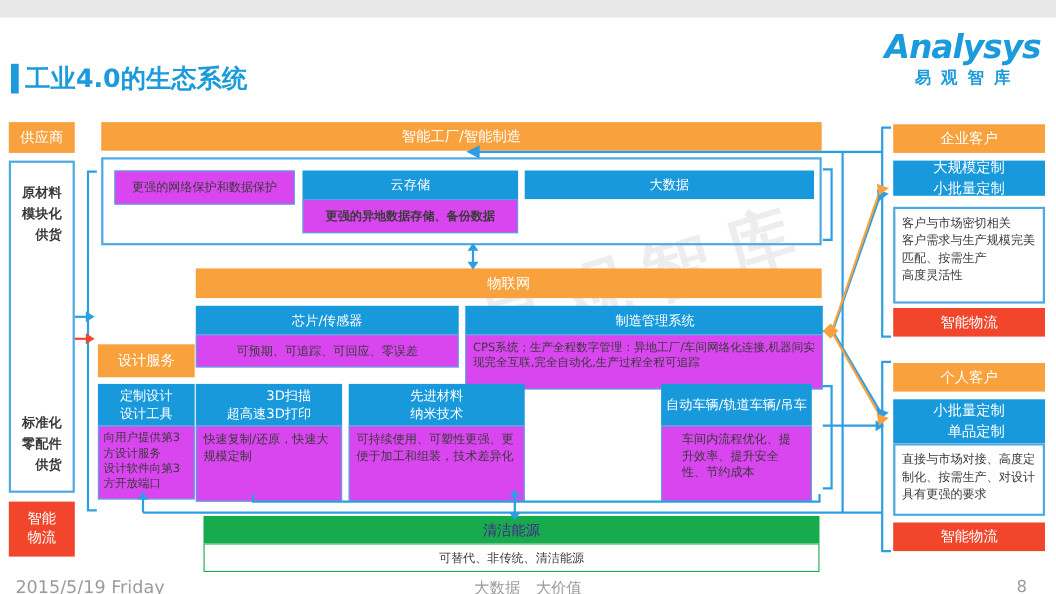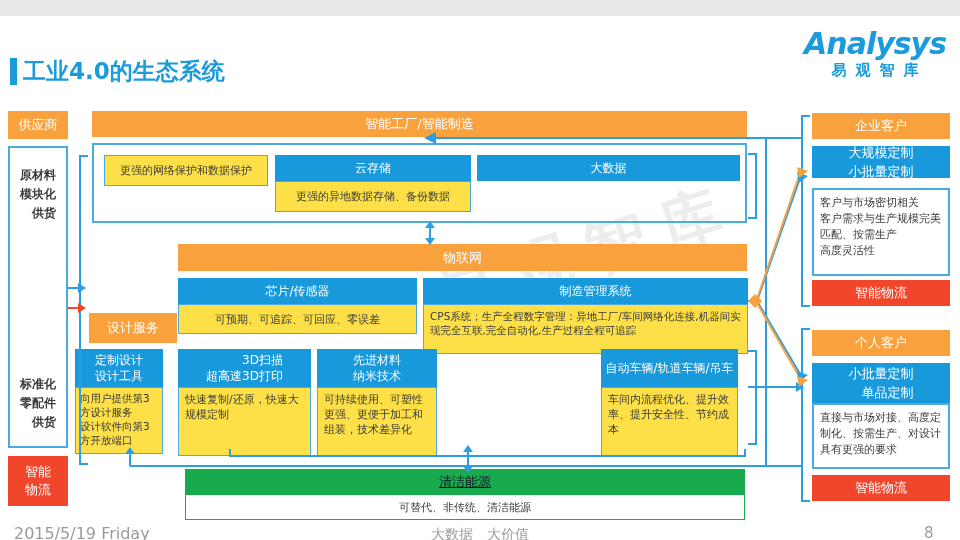--- a/index.html
+++ b/index.html
@@ -3,22 +3,22 @@
 <meta charset="utf-8">
 <style>
   html,body{margin:0;padding:0;background:#e8e8e8;font-family:"DejaVu Sans","Liberation Sans",sans-serif;}
   #canvas{position:relative;width:960px;height:540px;background:#ffffff;overflow:hidden;margin:16px auto;}
   .abs{position:absolute;box-sizing:border-box;}
   .ctr{display:flex;align-items:center;justify-content:center;text-align:right;}
   .pre{white-space:pre-line;}
   .bar-orange{background:var(--orange);color:#fff;}
   .bar-blue{background:var(--blue);color:#fff;}
   .bar-red{background:var(--red);color:#fff;}
-  .bar-green{background:var(--green);color:#0f172a;text-decoration:underline;}
-  .bodybox{background:#fde047;border:1px solid var(--lightblue_border);color:var(--text_dark);}
+  .bar-green{background:var(--green);color:#4c1d95;}
+  .bodybox{background:#d946ef;border:1px solid var(--lightblue_border);color:var(--text_dark);}
   .hdr13{font-size:13px;}
   .hdr12{font-size:12px;line-height:16px;}
   .txt11{font-size:11px;line-height:15px;}
   .txt10{font-size:10.5px;line-height:14px;}
   #title-accent{left:10px;top:42px;width:7px;height:27px;background:var(--title_blue);}
   #page-title{left:23px;top:40px;font-size:23px;font-weight:bold;color:var(--title_blue);}
   #logo{right:14px;top:12px;text-align:center;color:var(--title_blue);}
   #logo .en{font-size:30px;font-style:italic;font-weight:bold;letter-spacing:-1px;line-height:32px;}
   #logo .cn{font-size:15px;font-weight:bold;letter-spacing:9px;margin-left:9px;line-height:20px;}
   #watermark{left:430px;top:195px;font-size:62px;color:rgba(110,110,110,0.12);letter-spacing:16px;transform:rotate(-17deg);font-weight:bold;pointer-events:none;}
@@ -52,57 +52,57 @@
 物流</div>
 
   <div class="abs ctr bar-orange hdr13" style="left:92px;top:95px;width:655px;height:26px;">智能工厂/智能制造</div>
 
   <div class="abs" style="left:92px;top:127px;width:655px;height:80px;border:2px solid var(--lightblue_border);"></div>
   <div class="abs" style="left:104px;top:139px;width:164px;">
     <div class="ctr bodybox txt11" style="height:29px;">更强的网络保护和数据保护</div>
   </div>
   <div class="abs" style="left:275px;top:139px;width:196px;">
     <div class="ctr bar-blue hdr12" style="height:26px;">云存储</div>
-    <div class="ctr bodybox txt11" style="height:29px;">更强的异地数据存储、备份数据</div>
+    <div class="ctr bodybox txt11" style="height:29px;font-weight:bold;">更强的异地数据存储、备份数据</div>
   </div>
   <div class="abs" style="left:477px;top:139px;width:263px;">
     <div class="ctr bar-blue hdr12" style="height:26px;">大数据</div>
   </div>
 
   <div class="abs ctr bar-orange hdr13" style="left:178px;top:228px;width:569px;height:27px;">物联网</div>
   <div class="abs" style="left:178px;top:262px;width:239px;">
     <div class="ctr bar-blue hdr12" style="height:26px;">芯片/传感器</div>
     <div class="ctr bodybox txt11" style="height:28px;">可预期、可追踪、可回应、零误差</div>
   </div>
   <div class="abs" style="left:423px;top:262px;width:325px;">
     <div class="ctr bar-blue hdr12" style="height:26px;padding-left:20px;">制造管理系统</div>
     <div class="bodybox txt10" style="height:40px;padding:4px 6px;">CPS系统；生产全程数字管理：异地工厂/车间网络化连接,机器间实现完全互联,完全自动化,生产过程全程可追踪</div>
   </div>
 
   <div class="abs ctr bar-orange hdr13" style="left:89px;top:297px;width:88px;height:30px;">设计服务</div>
 
-  <div class="abs" style="left:75px;top:333px;width:88px;">
+  <div class="abs" style="left:89px;top:333px;width:88px;">
     <div class="ctr pre bar-blue hdr12" style="height:38px;">定制设计
 设计工具</div>
     <div class="bodybox txt10 pre" style="height:59px;padding:3px 4px;">向用户提供第3方设计服务
 设计软件向第3方开放端口</div>
   </div>
   <div class="abs" style="left:178px;top:333px;width:133px;">
     <div class="ctr pre bar-blue hdr12" style="height:38px;">3D扫描
 超高速3D打印</div>
     <div class="bodybox txt11" style="height:59px;padding:4px 6px;">快速复制/还原，快速大规模定制</div>
   </div>
-  <div class="abs" style="left:317px;top:333px;width:120px;">
+  <div class="abs" style="left:317px;top:333px;width:160px;">
     <div class="ctr pre bar-blue hdr12" style="height:38px;">先进材料
 纳米技术</div>
     <div class="bodybox txt11" style="height:59px;padding:4px 6px;">可持续使用、可塑性更强、更便于加工和组装，技术差异化</div>
   </div>
   <div class="abs" style="left:601px;top:333px;width:137px;">
     <div class="ctr pre bar-blue hdr12" style="height:38px;padding:0 2px;">自动车辆/轨道车辆/吊车</div>
-    <div class="bodybox txt11" style="height:59px;padding:4px 6px;">车间内流程优化、提升效率、提升安全性、节约成本</div>
+    <div class="bodybox txt11" style="height:59px;padding:4px 18px;">车间内流程优化、提升效率、提升安全性、节约成本</div>
   </div>
 
   <div class="abs" style="left:185px;top:453px;width:560px;">
     <div class="ctr bar-green hdr13" style="height:25px;">清洁能源</div>
     <div class="ctr txt11" style="height:24px;background:#fff;border:1px solid var(--green);color:var(--text_dark);">可替代、非传统、清洁能源</div>
   </div>
 
   <div class="abs ctr bar-orange hdr13" style="left:812px;top:97px;width:138px;height:26px;">企业客户</div>
   <div class="abs ctr pre bar-blue hdr13" style="left:812px;top:130px;width:138px;height:32px;line-height:19px;">大规模定制
 小批量定制</div>

